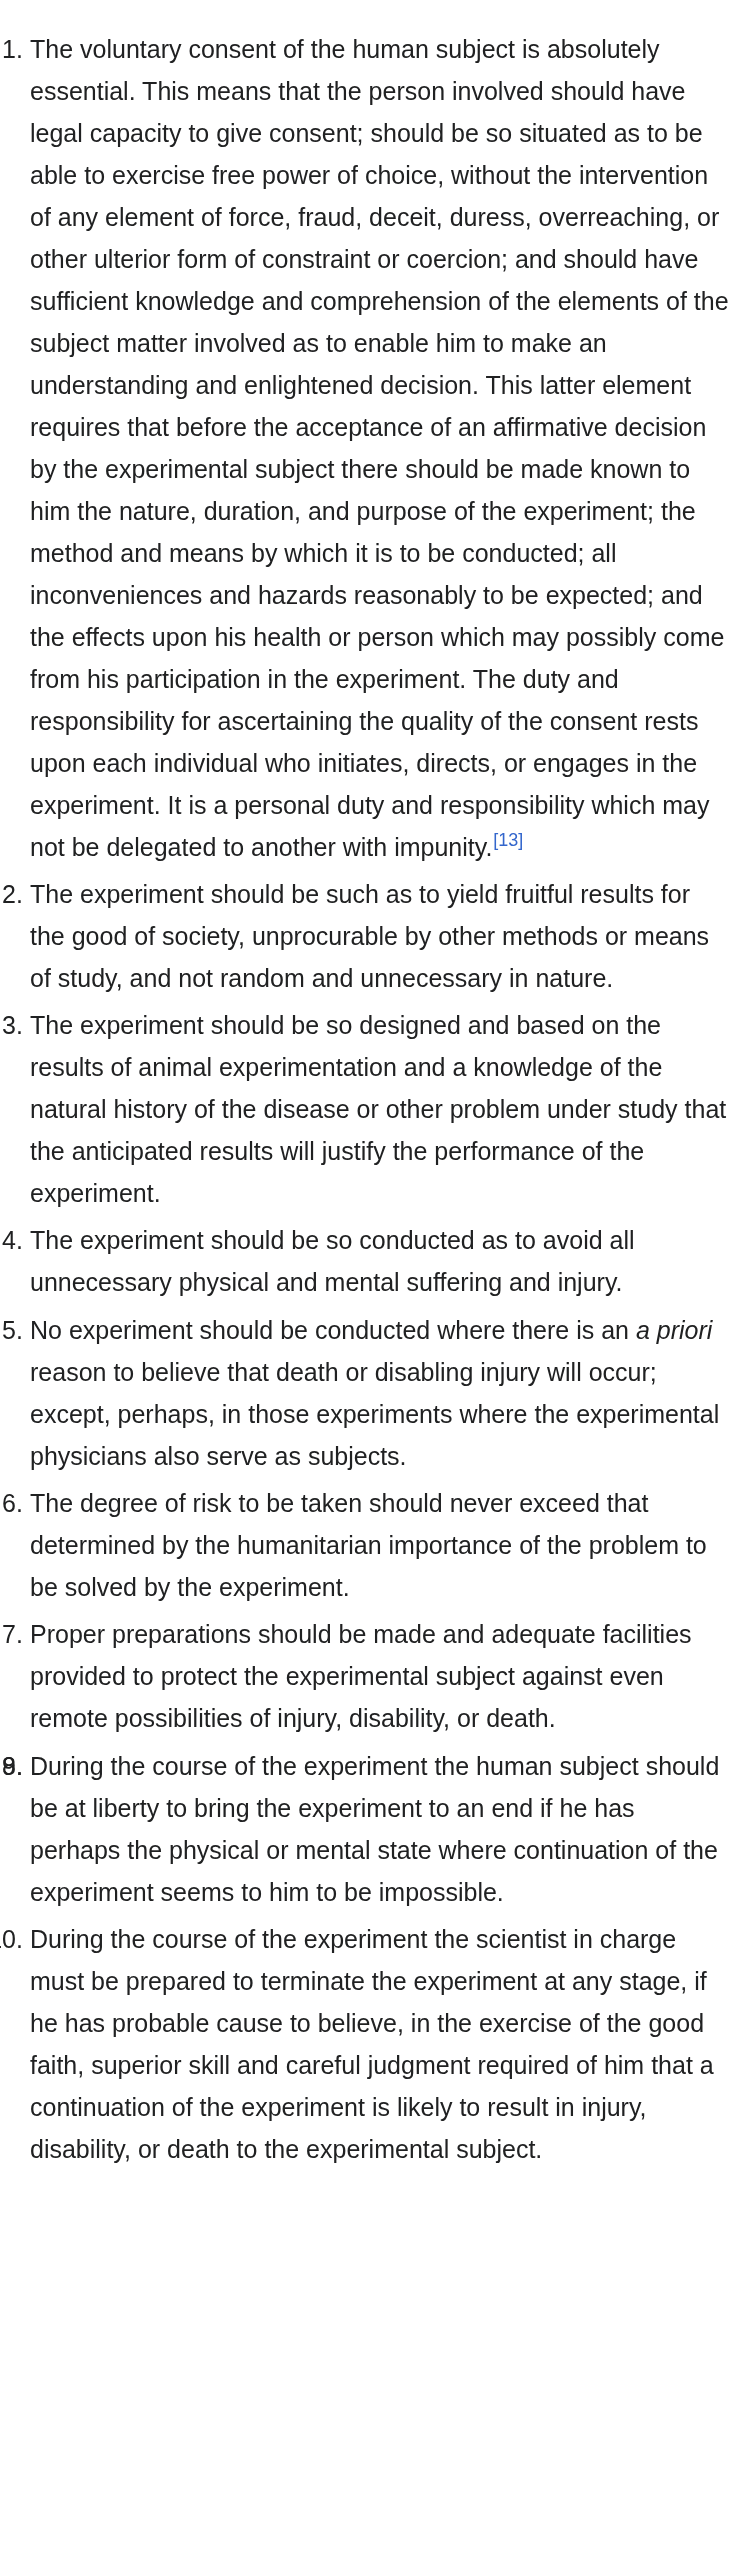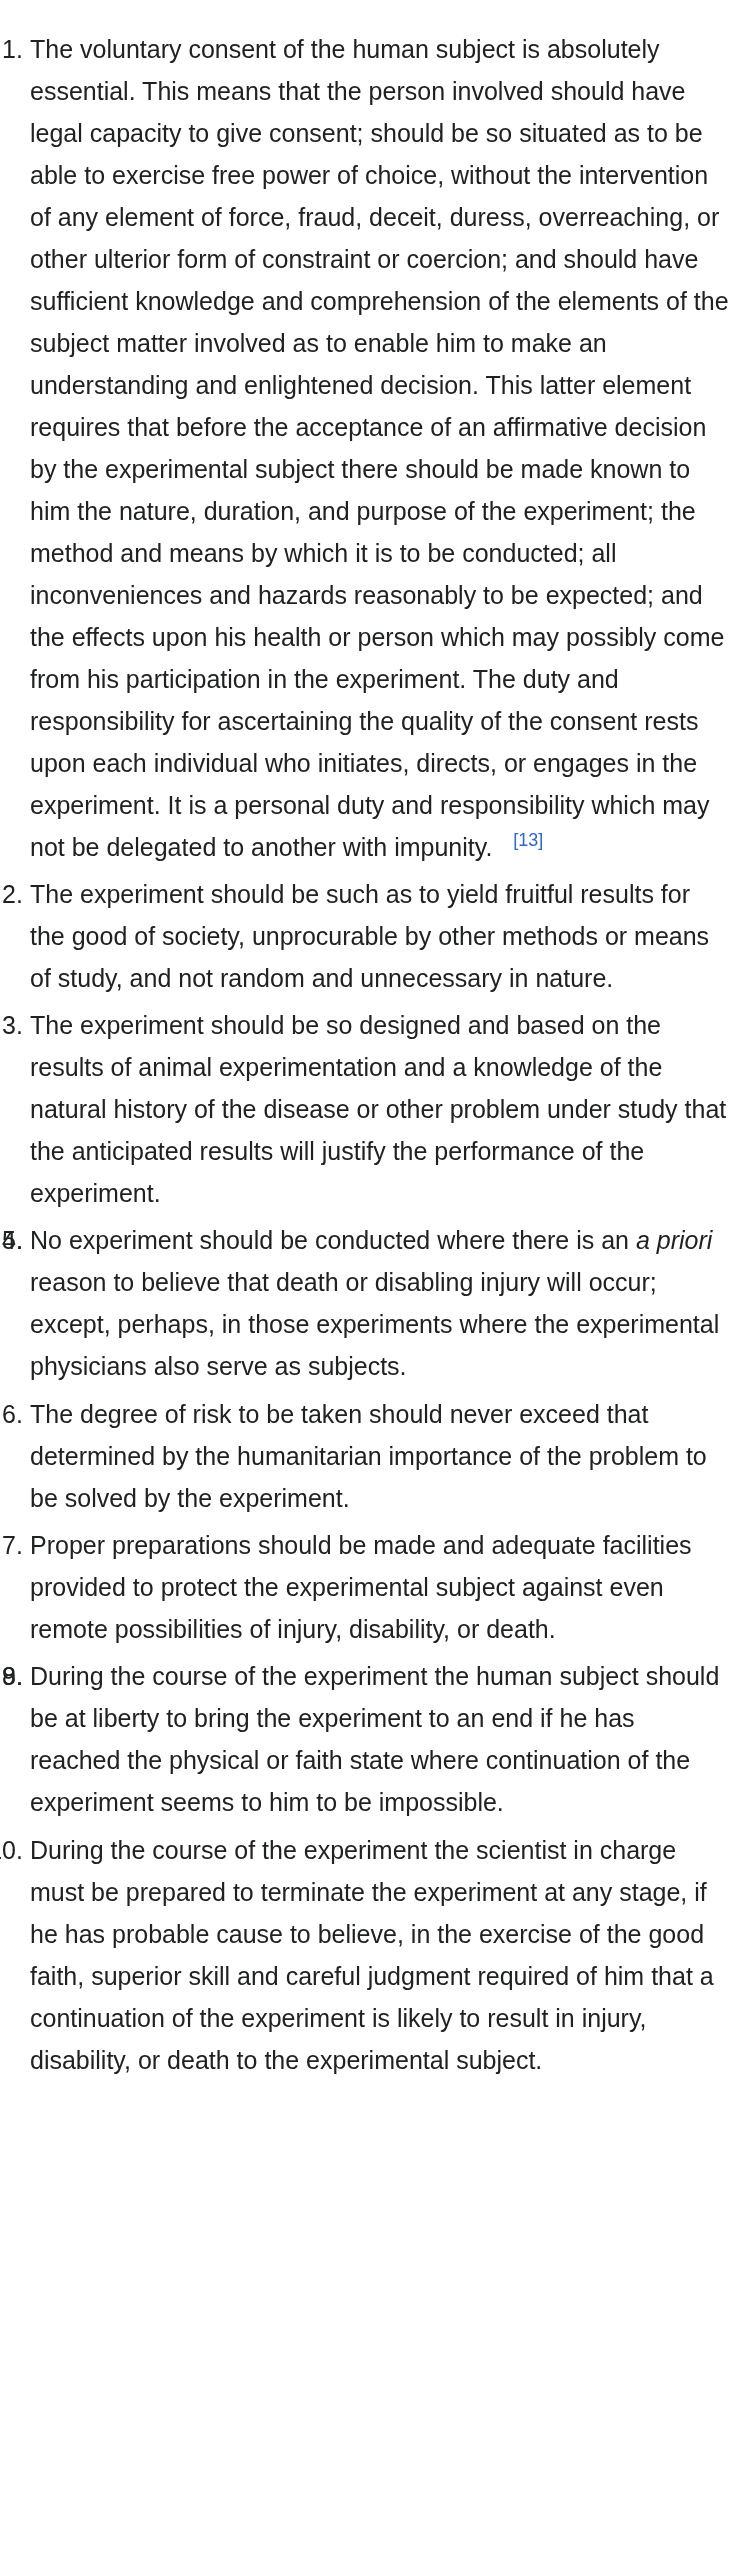--- a/index.html
+++ b/index.html
@@ -41,21 +41,20 @@
     font-size:18px;
     line-height:1;
     vertical-align:baseline;
     position:relative;
     top:-0.55em;
     margin-left:0.9px;
   }
   sup.ref a{
     color:var(--link);
     text-decoration:none;
-    margin-left:20px;
   }
 </style>
 </head>
 <body>
 
 <main>
   <ol id="code-list" class="code-list">
       <li>
     <span class="num">1.</span>
     <span class="li-body">The voluntary consent of the human subject is absolutely essential. This means that the person involved should have legal capacity to give consent; should be so situated as to be able to exercise free power of choice, without the intervention of any element of force, fraud, deceit, duress, overreaching, or other ulterior form of constraint or coercion; and should have sufficient knowledge and comprehension of the elements of the subject matter involved as to enable him to make an understanding and enlightened decision. This latter element requires that before the acceptance of an affirmative decision by the experimental subject there should be made known to him the nature, duration, and purpose of the experiment; the method and means by which it is to be conducted; all inconveniences and hazards reasonably to be expected; and the effects upon his health or person which may possibly come from his participation in the experiment. The duty and responsibility for ascertaining the quality of the consent rests upon each individual who initiates, directs, or engages in the experiment. It is a personal duty and responsibility which may not be delegated to another with impunity.<sup class="ref"><a href="#">[13]</a></sup></span>
@@ -63,39 +62,40 @@
       <li>
     <span class="num">2.</span>
     <span class="li-body">The experiment should be such as to yield fruitful results for the good of society, unprocurable by other methods or means of study, and not random and unnecessary in nature.</span>
   </li>
       <li>
     <span class="num">3.</span>
     <span class="li-body">The experiment should be so designed and based on the results of animal experimentation and a knowledge of the natural history of the disease or other problem under study that the anticipated results will justify the performance of the experiment.</span>
   </li>
       <li>
     <span class="num">4.</span>
+    <span class="li-body">The experiment should be so conducted as to avoid all unnecessary physical and mental suffering and injury.</span>
   </li>
       <li>
     <span class="num">5.</span>
     <span class="li-body">No experiment should be conducted where there is an <i>a priori</i> reason to believe that death or disabling injury will occur; except, perhaps, in those experiments where the experimental physicians also serve as subjects.</span>
   </li>
       <li>
     <span class="num">6.</span>
     <span class="li-body">The degree of risk to be taken should never exceed that determined by the humanitarian importance of the problem to be solved by the experiment.</span>
   </li>
       <li>
     <span class="num">7.</span>
     <span class="li-body">Proper preparations should be made and adequate facilities provided to protect the experimental subject against even remote possibilities of injury, disability, or death.</span>
   </li>
       <li>
     <span class="num">8.</span>
   </li>
       <li>
     <span class="num">9.</span>
-    <span class="li-body">During the course of the experiment the human subject should be at liberty to bring the experiment to an end if he has reached the physical or faith state where continuation of the experiment seems to him to be impossible.</span>
+    <span class="li-body">During the course of the experiment the human subject should be at liberty to bring the experiment to an end if he has perhaps the physical or mental state where continuation of the experiment seems to him to be impossible.</span>
   </li>
       <li>
     <span class="num">10.</span>
     <span class="li-body">During the course of the experiment the scientist in charge must be prepared to terminate the experiment at any stage, if he has probable cause to believe, in the exercise of the good faith, superior skill and careful judgment required of him that a continuation of the experiment is likely to result in injury, disability, or death to the experimental subject.</span>
   </li>
     </ol>
 </main>
 
 
 </body></html>

